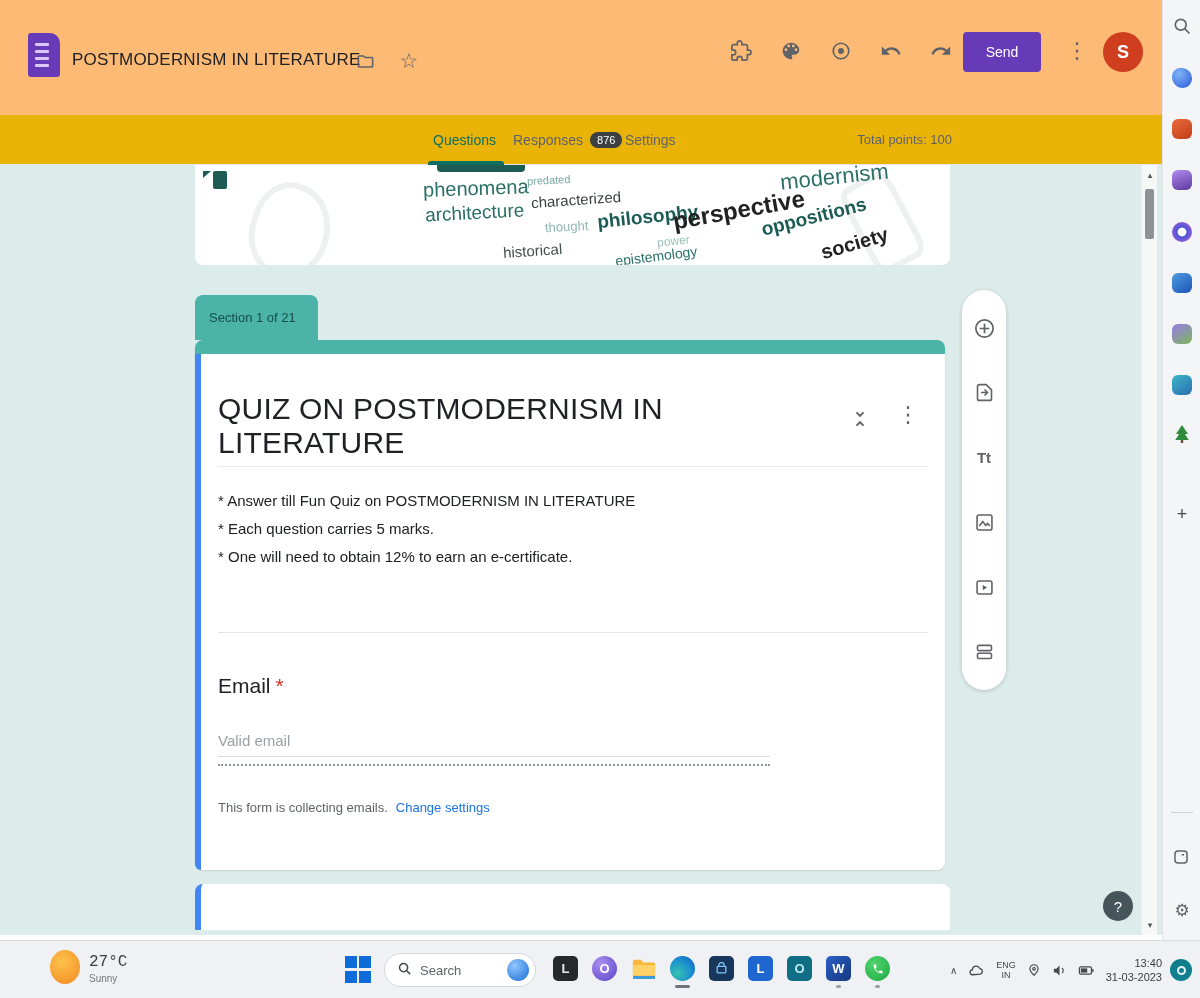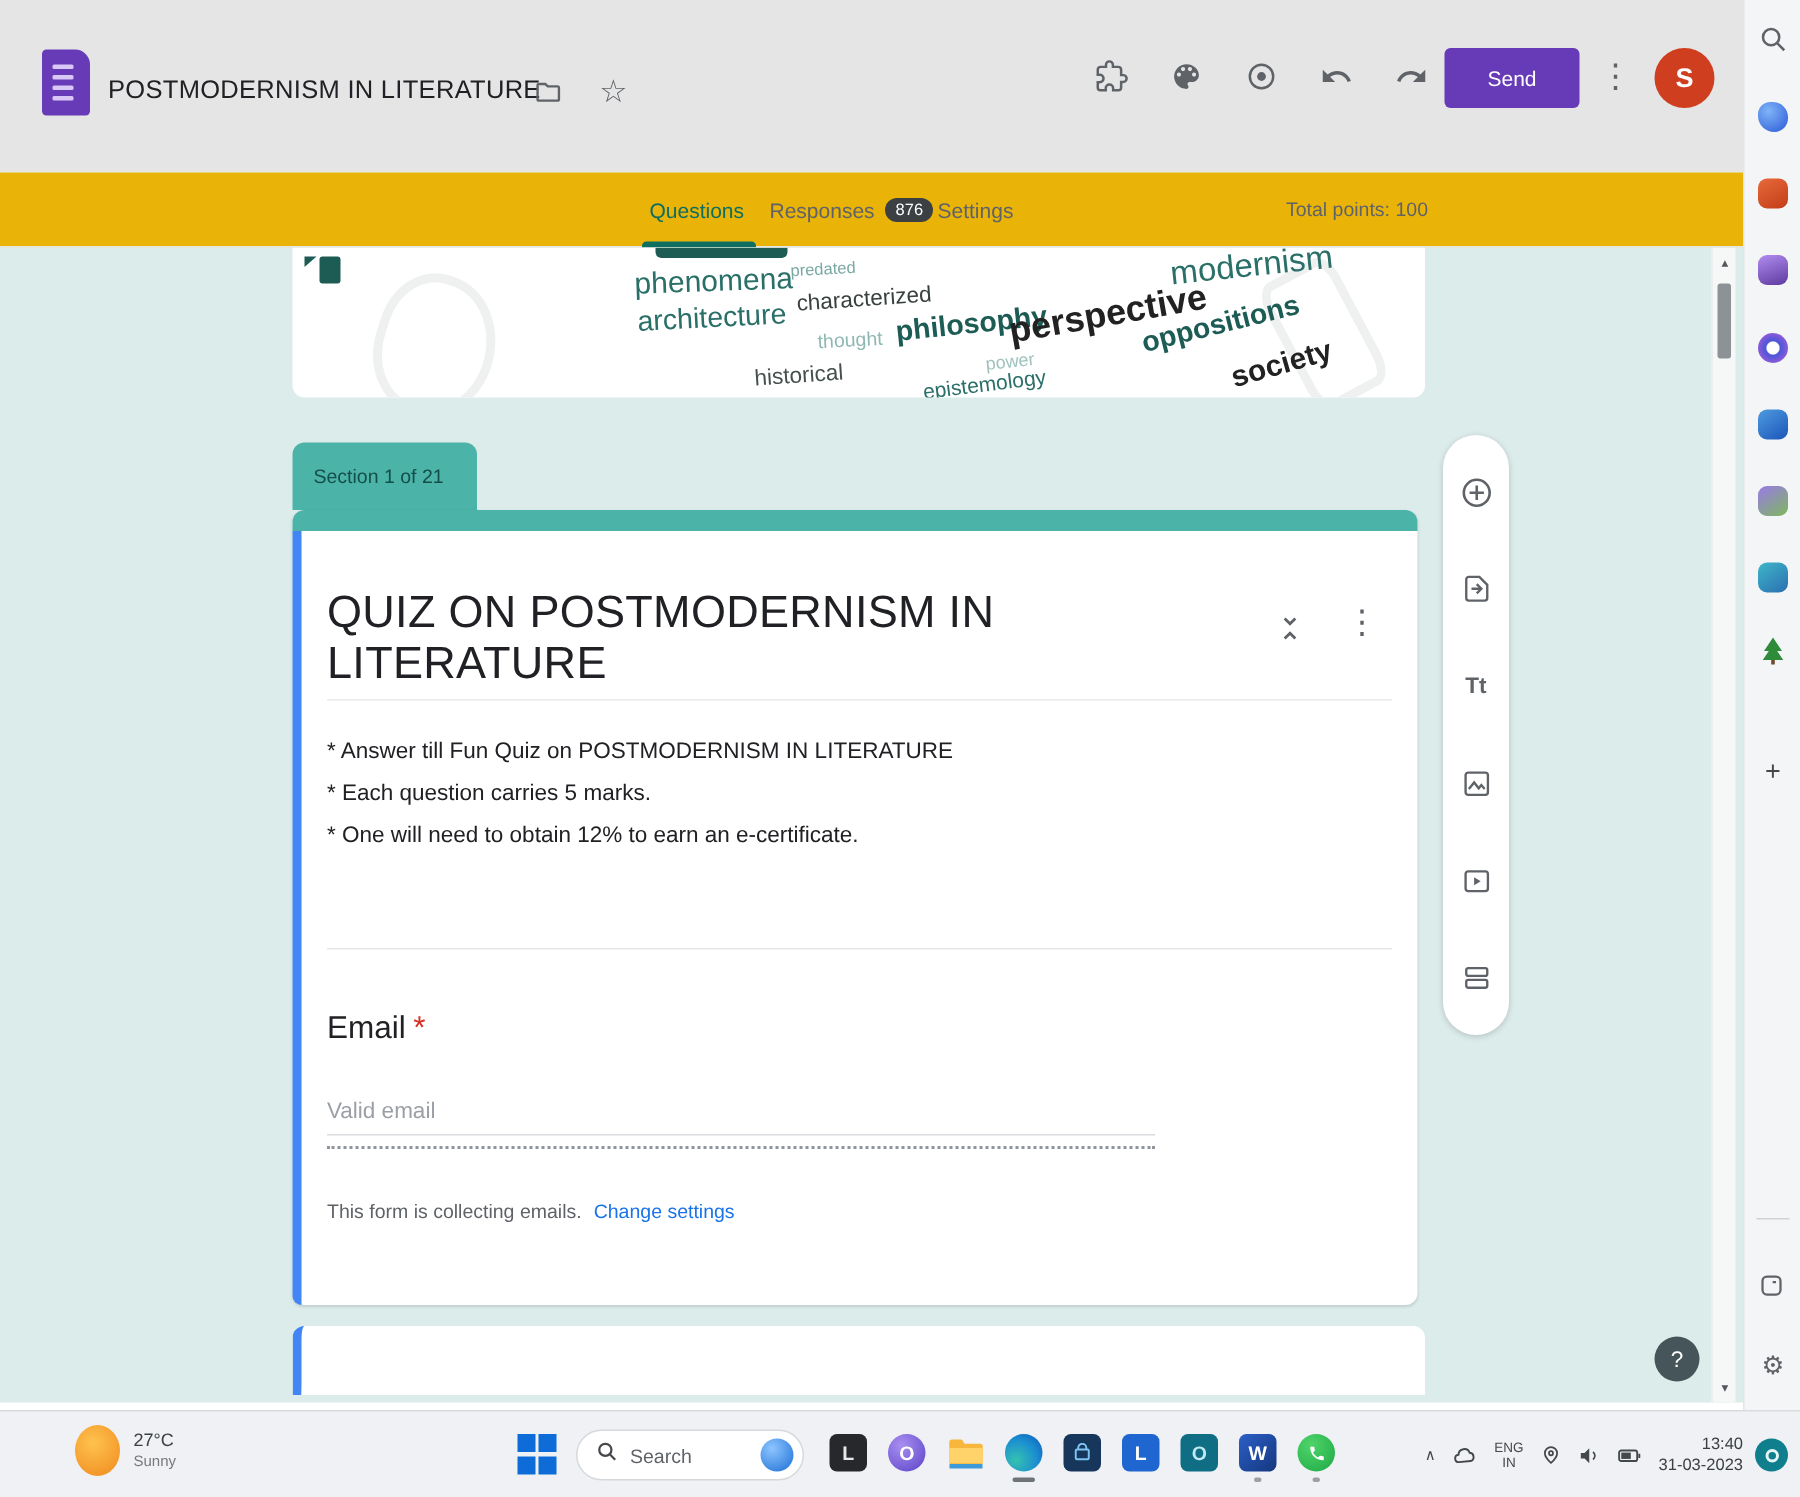--- a/index.html
+++ b/index.html
@@ -1,27 +1,27 @@
 <!DOCTYPE html>
 <html><head>
 <meta charset="utf-8">
 <style>
   html,body{margin:0;padding:0;background:#fff;}
   *{box-sizing:border-box;font-family:"Liberation Sans",sans-serif;}
   .app{position:relative;width:1200px;height:998px;overflow:hidden;background:#fff;}
 
   
-  .topbar{position:absolute;left:0;top:0;width:1162px;height:115px;background:#e5e5e5;}
+  .topbar{position:absolute;left:0;top:0;width:1162px;height:115px;background:#fdba74;}
   .forms-logo{position:absolute;left:28px;top:33px;width:32px;height:44px;background:#673ab7;border-radius:3px 10px 3px 3px;}
   .forms-logo i{position:absolute;left:7px;width:14px;height:3px;background:#d9c7f7;border-radius:1px;}
   .doc-title{position:absolute;left:72px;top:50px;font-size:17px;color:#202124;letter-spacing:.2px;}
   .title-icons{position:absolute;left:352px;top:48px;display:flex;gap:18px;align-items:center;color:#5f6368;}
   .tb-actions{position:absolute;left:728px;top:38px;display:flex;gap:24px;align-items:center;}
   .icon-btn{width:26px;height:26px;display:flex;align-items:center;justify-content:center;color:#5f6368;cursor:pointer;}
-  .send-btn{position:absolute;left:963px;top:32px;width:90px;height:40px;background:#673ab7;color:#fff;border:none;border-radius:4px;font-size:14px;cursor:pointer;}
+  .send-btn{position:absolute;left:963px;top:32px;width:78px;height:40px;background:#673ab7;color:#fff;border:none;border-radius:4px;font-size:14px;cursor:pointer;}
   .overflow-dots{position:absolute;left:1066px;top:38px;font-size:22px;color:#5f6368;width:20px;text-align:center;cursor:pointer;}
   .avatar{position:absolute;left:1103px;top:32px;width:40px;height:40px;border-radius:50%;background:#cf3e1e;color:#fff;display:flex;align-items:center;justify-content:center;font-size:18px;font-weight:bold;cursor:pointer;}
 
   
   .tabsbar{position:absolute;left:0;top:115px;width:1162px;height:50px;background:#eab308;border-bottom:1px solid #e4e7e9;}
   .tab{position:absolute;top:0;height:50px;display:flex;align-items:center;font-size:14px;color:#5f6368;cursor:pointer;}
   .tab.active{color:#0e6e60;}
   .tab-underline{position:absolute;left:428px;top:46px;width:76px;height:4px;background:#0e6e60;border-radius:3px 3px 0 0;}
   .resp-badge{margin-left:7px;background:#3c4043;color:#fff;border-radius:10px;font-size:11px;padding:2px 7px;}
   .total-points{position:absolute;right:210px;top:17px;font-size:13px;color:#5f6368;margin-left:12px;}
@@ -70,21 +70,21 @@
   
   .edge-sidebar{position:absolute;right:0;top:0;width:38px;height:940px;background:#f4f5f7;border-left:1px solid #e3e5e8;}
   .es-icon{position:absolute;left:9px;width:20px;height:20px;cursor:pointer;}
   .round{border-radius:6px;}
   .es-divider{position:absolute;left:8px;top:812px;width:22px;border-bottom:1px solid #cfd3d6;}
 
   
   .taskbar{position:absolute;left:0;bottom:0;width:1200px;height:58px;background:#eff1f4;border-top:1px solid #d9dcdf;}
   .weather{position:absolute;left:50px;top:9px;display:flex;gap:9px;cursor:pointer;}
   .sun{width:30px;height:34px;border-radius:50%;background:radial-gradient(circle at 40% 35%,#ffc24d,#ef8a1f);}
-  .wx-temp{font-size:12px;color:#3d4043;margin-top:3px;}
+  .wx-temp{font-size:16px;color:#3d4043;margin-top:3px;font-family:Liberation Mono, monospace;}
   .wx-desc{font-size:10px;color:#77797c;margin-top:2px;}
   .start-btn{position:absolute;left:345px;top:15px;width:27px;height:27px;display:grid;grid-template-columns:12px 12px;grid-gap:2px;cursor:pointer;}
   .start-btn span{width:12px;height:12px;background:#0d6cd8;}
   .search-pill{position:absolute;left:384px;top:12px;width:152px;height:34px;background:#fff;border:1px solid #d6d9dc;border-radius:17px;display:flex;align-items:center;padding:0 6px 0 12px;cursor:pointer;}
   .search-pill .q{color:#45484b;}
   .search-pill .ph{font-size:13px;color:#5f6368;margin-left:8px;flex:1;}
   .bing-dot{width:22px;height:22px;border-radius:50%;background:radial-gradient(circle at 35% 30%,#8ec5ff,#1b6fd4);}
   .task-apps{position:absolute;left:552px;top:14px;display:flex;gap:12px;align-items:center;}
   .tapp{position:relative;width:27px;height:27px;display:flex;align-items:center;justify-content:center;cursor:pointer;}
   .tapp .under{position:absolute;left:6px;bottom:-6px;width:15px;height:3px;border-radius:2px;background:#6e7377;}

